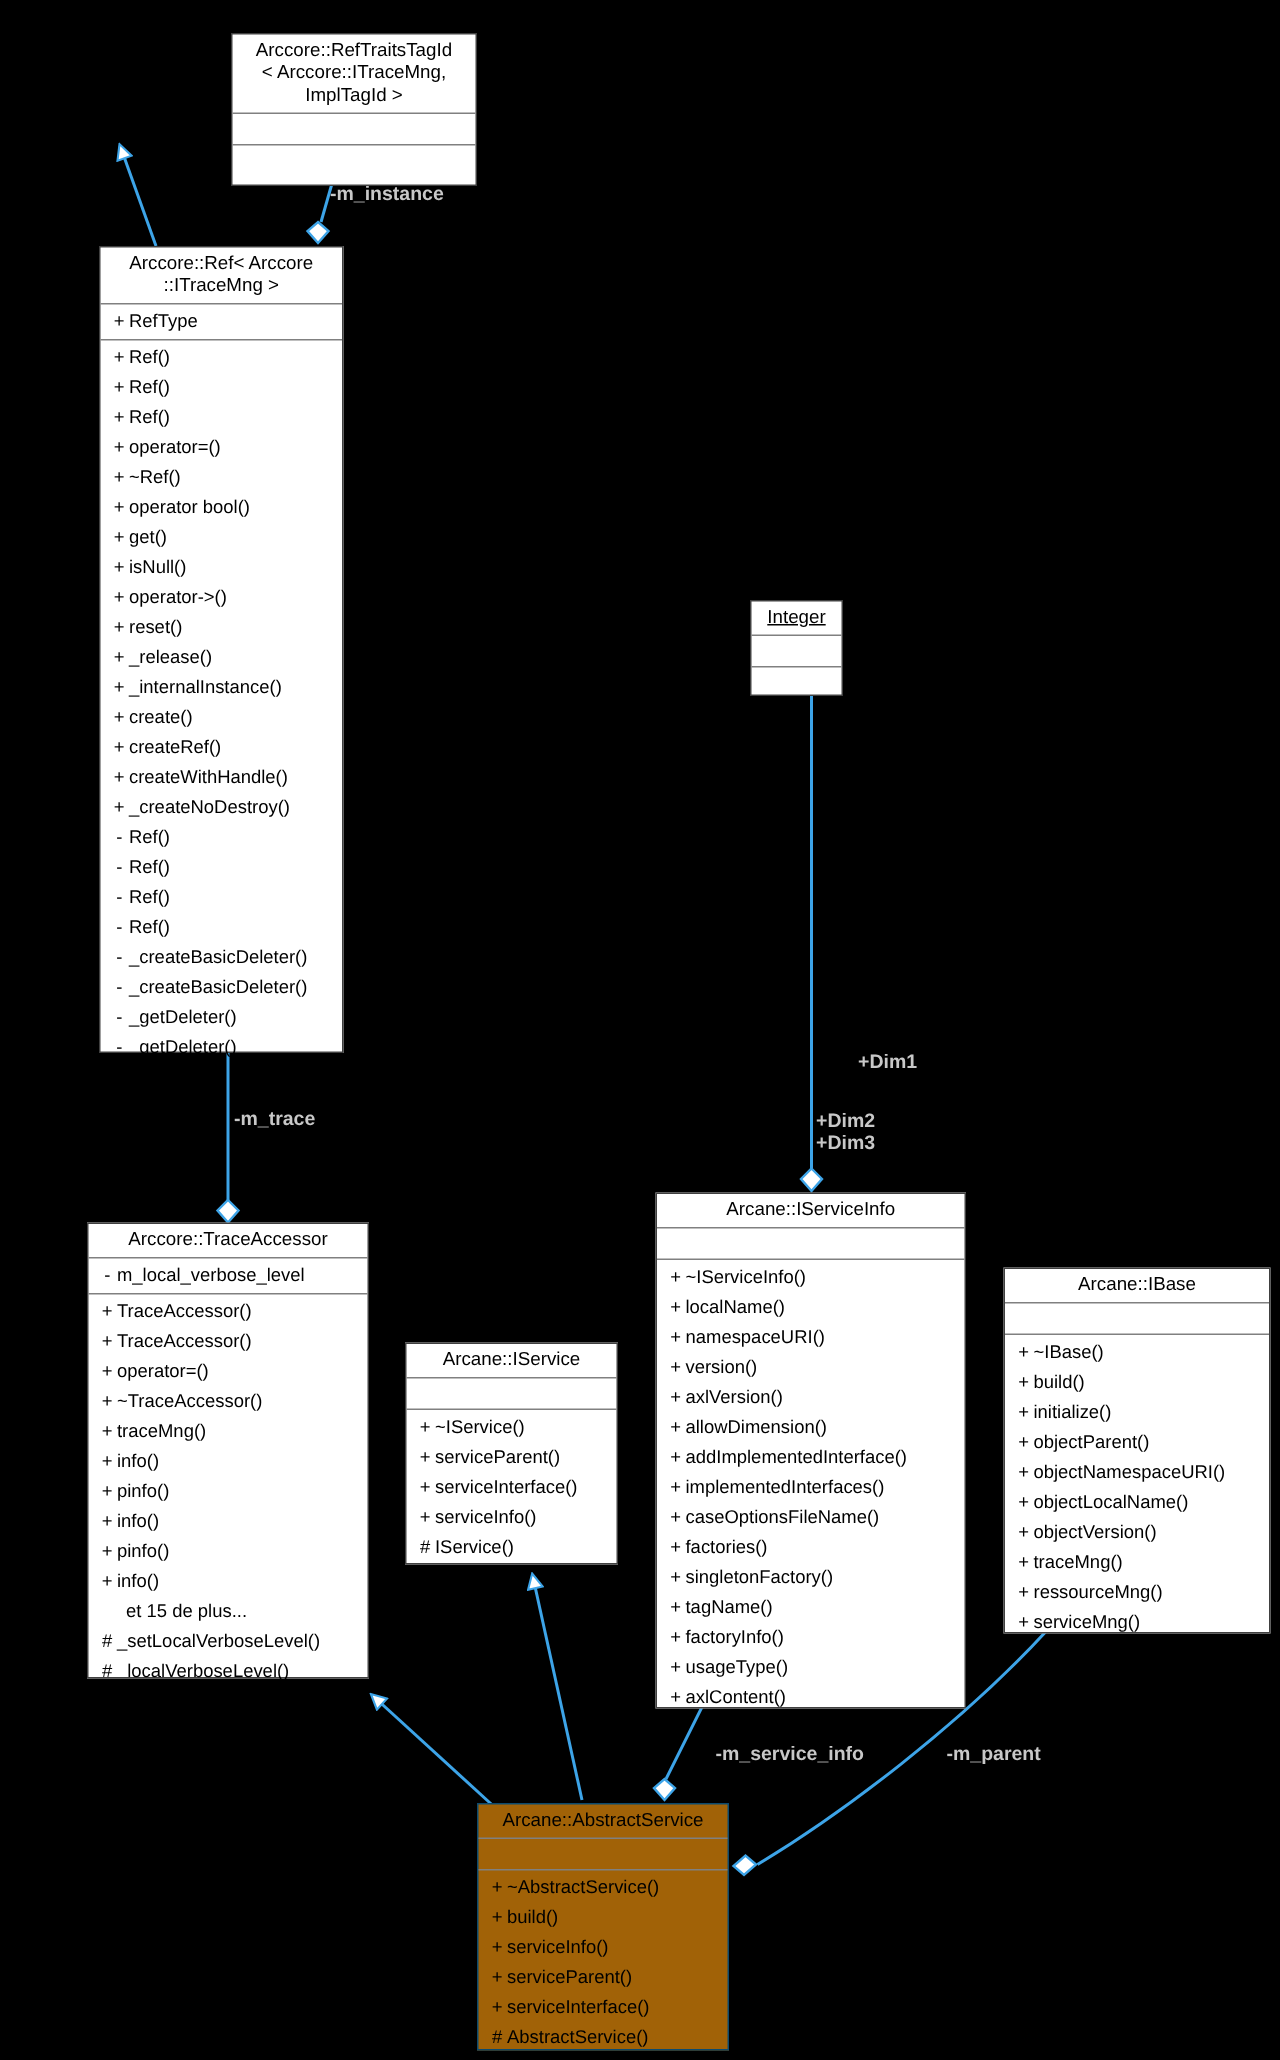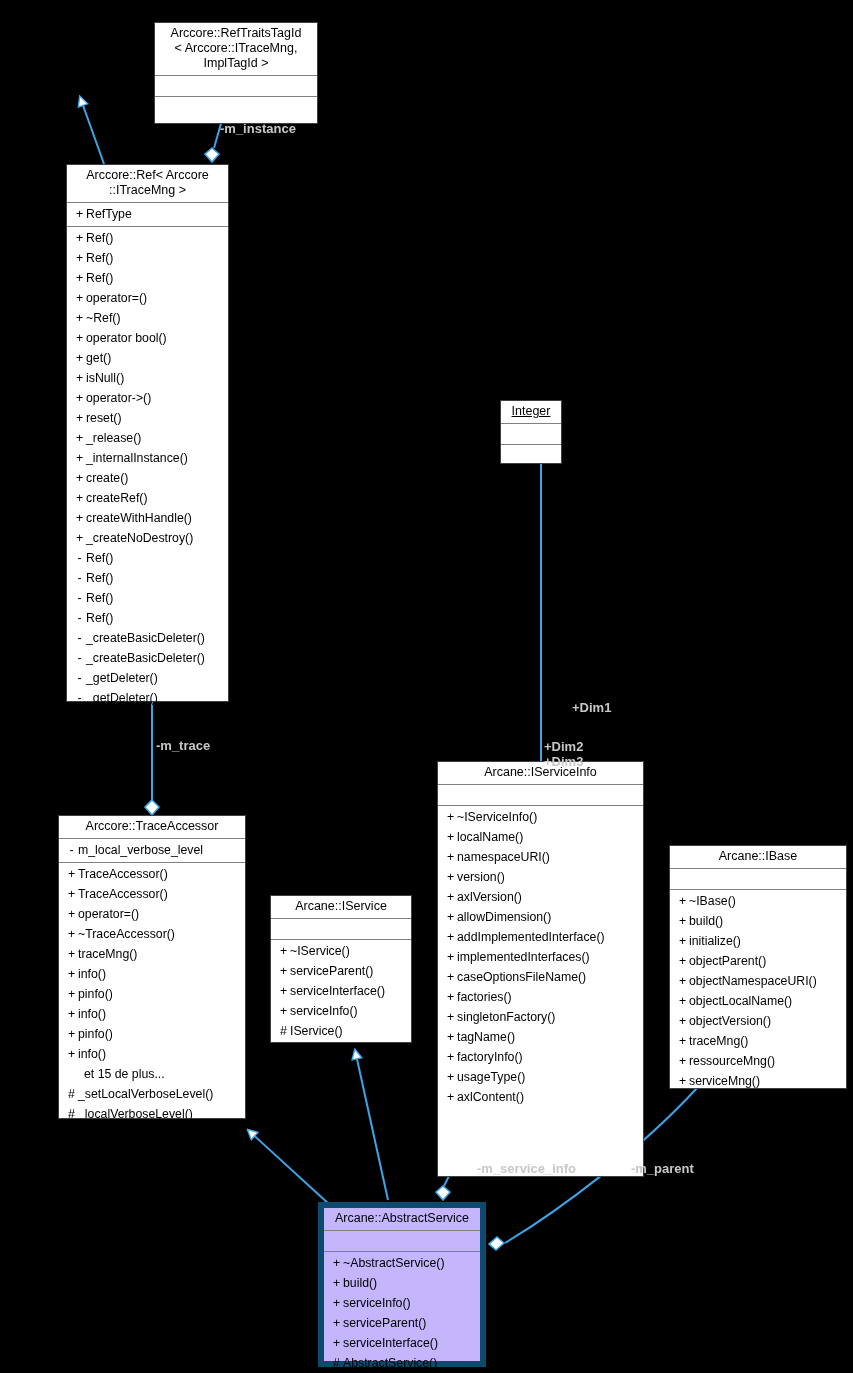--- a/index.html
+++ b/index.html
@@ -24,22 +24,22 @@
     pointer-events: none;
   }
   .uml-box {
     position: absolute;
     border: 1px solid #404040;
     background: #ffffff;
     box-sizing: border-box;
     z-index: 5;
   }
   .uml-box.highlight {
-    background: #c4b5fd;
-    border: 6px solid #0c4a6e;
+    background: #a16207;
+    border: 1px solid #0c4a6e;
   }
   .box-title {
     text-align: center;
     font-size: 12.5px;
     color: #000000;
     padding: 3px 4px 4px 4px;
     line-height: 15px;
     border-bottom: 1px solid #808080;
     box-sizing: border-box;
   }
@@ -226,21 +226,21 @@
       </div>
     <div class="box-ops">
       <div class="member"><span class="vis">+</span><span>~IService()</span></div>
       <div class="member"><span class="vis">+</span><span>serviceParent()</span></div>
       <div class="member"><span class="vis">+</span><span>serviceInterface()</span></div>
       <div class="member"><span class="vis">+</span><span>serviceInfo()</span></div>
       <div class="member"><span class="vis">#</span><span>IService()</span></div>
     </div>
   </div>
 
-  <div class="uml-box" style="left:437px; top:761px; width:207px; height:416px;">
+  <div class="uml-box" style="left:437px; top:795px; width:207px; height:344px;">
     <div class="box-title">Arcane::IServiceInfo</div>
     <div class="box-attrs">
         <div class="empty-row"></div>
       </div>
     <div class="box-ops">
       <div class="member"><span class="vis">+</span><span>~IServiceInfo()</span></div>
       <div class="member"><span class="vis">+</span><span>localName()</span></div>
       <div class="member"><span class="vis">+</span><span>namespaceURI()</span></div>
       <div class="member"><span class="vis">+</span><span>version()</span></div>
       <div class="member"><span class="vis">+</span><span>axlVersion()</span></div>

